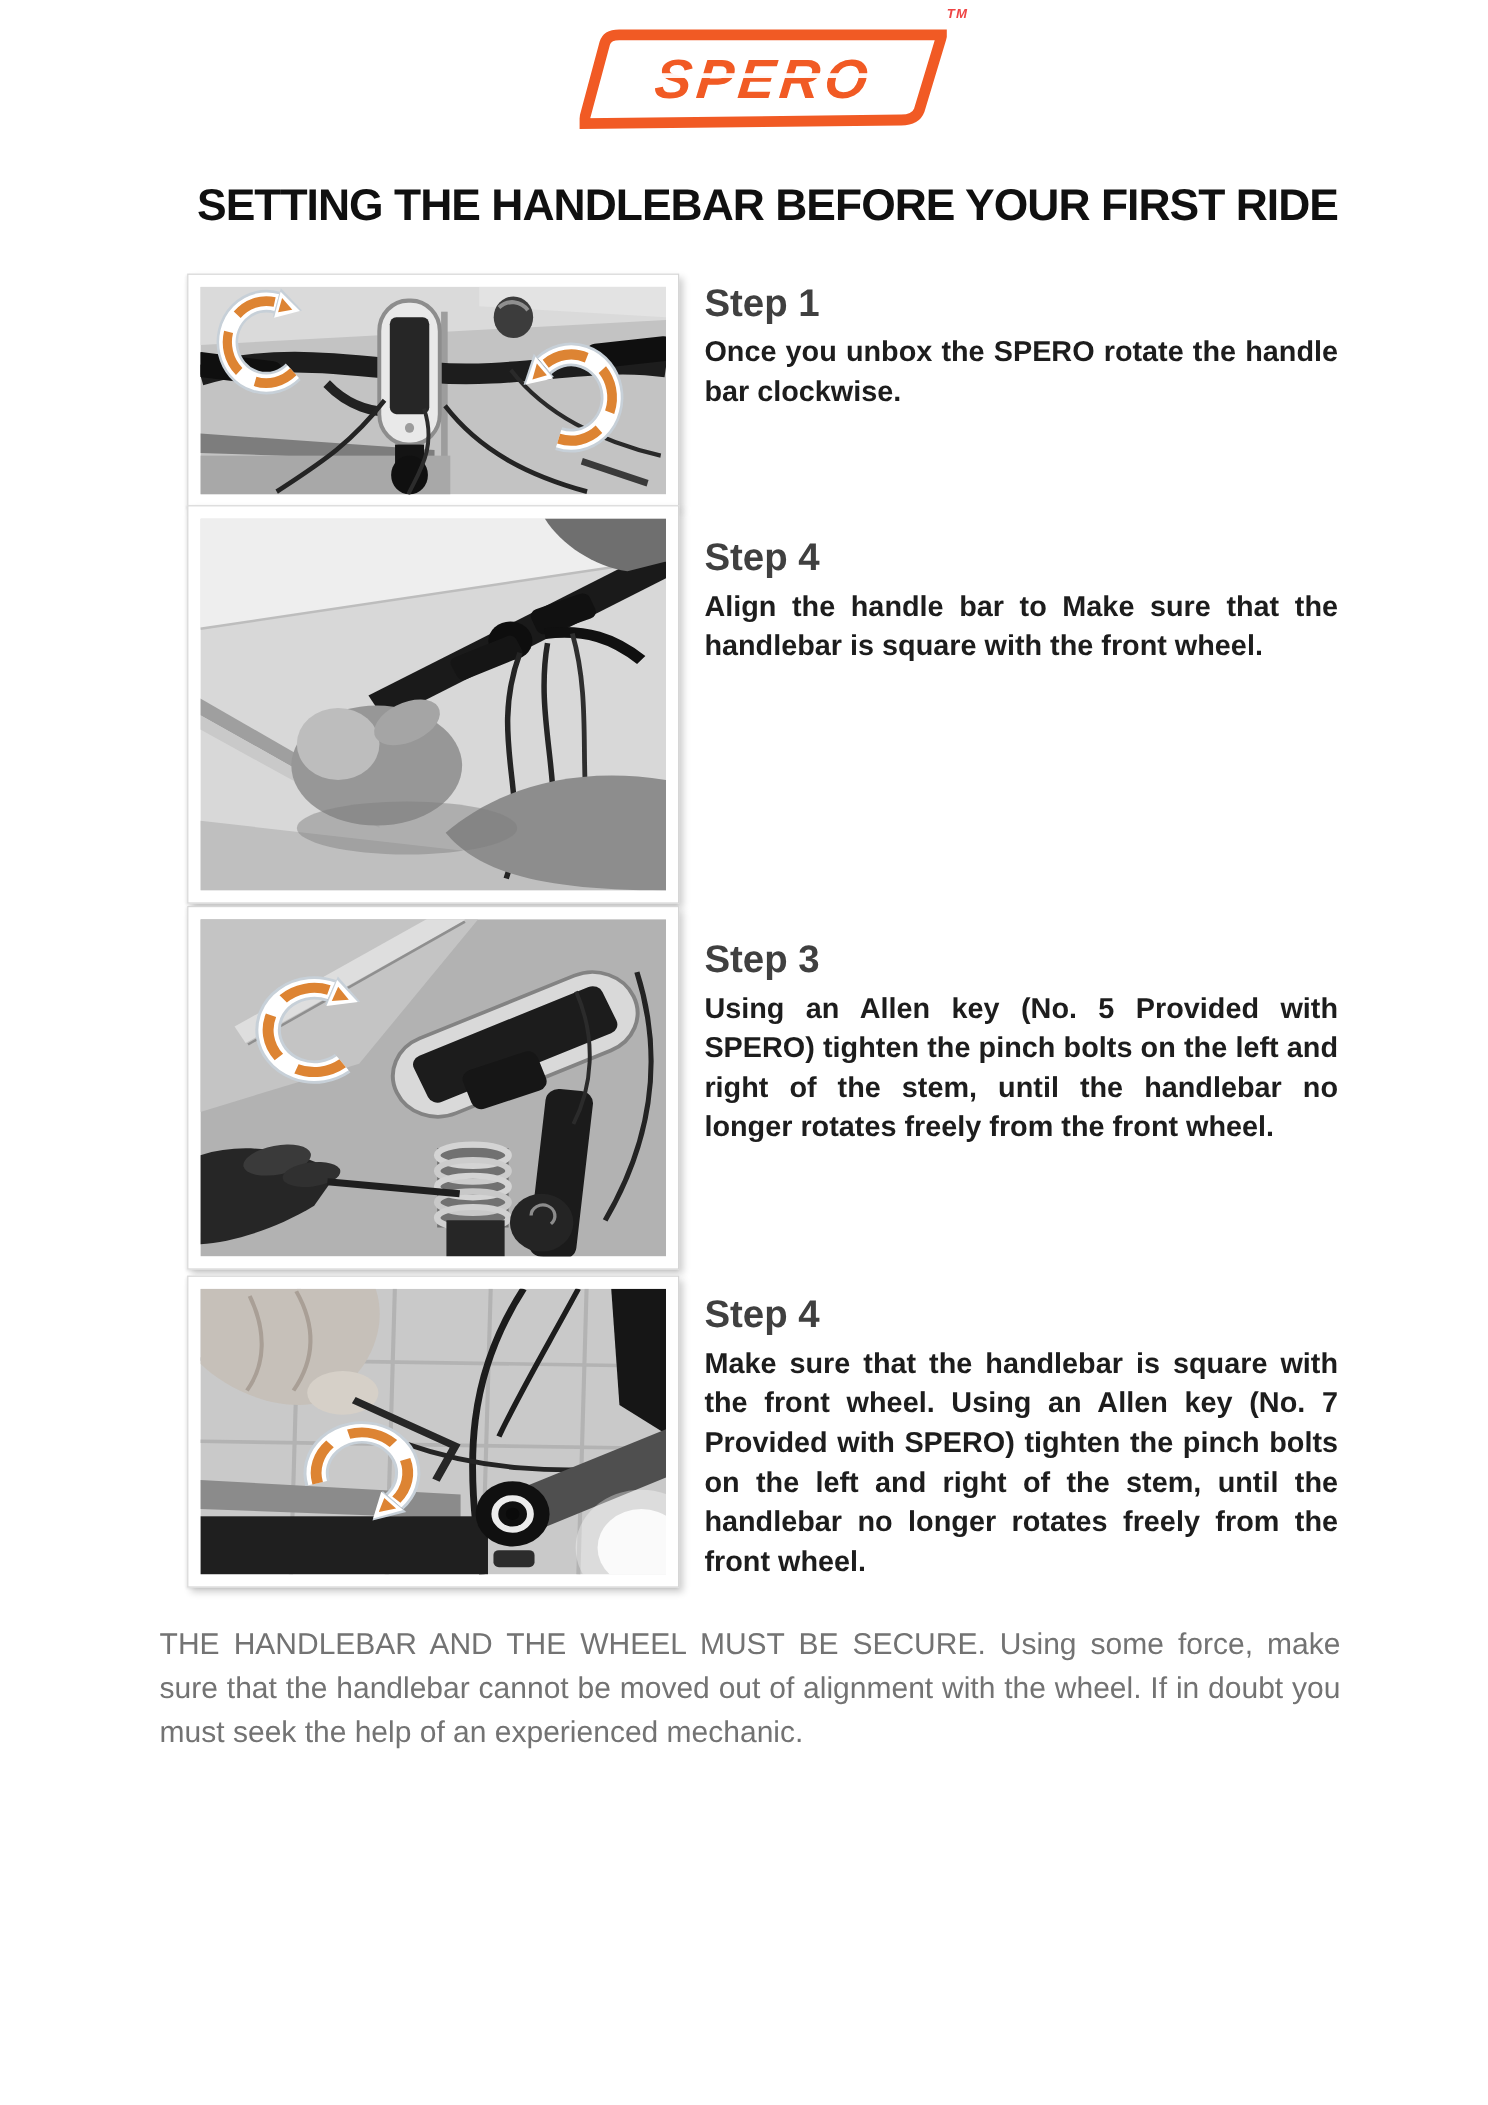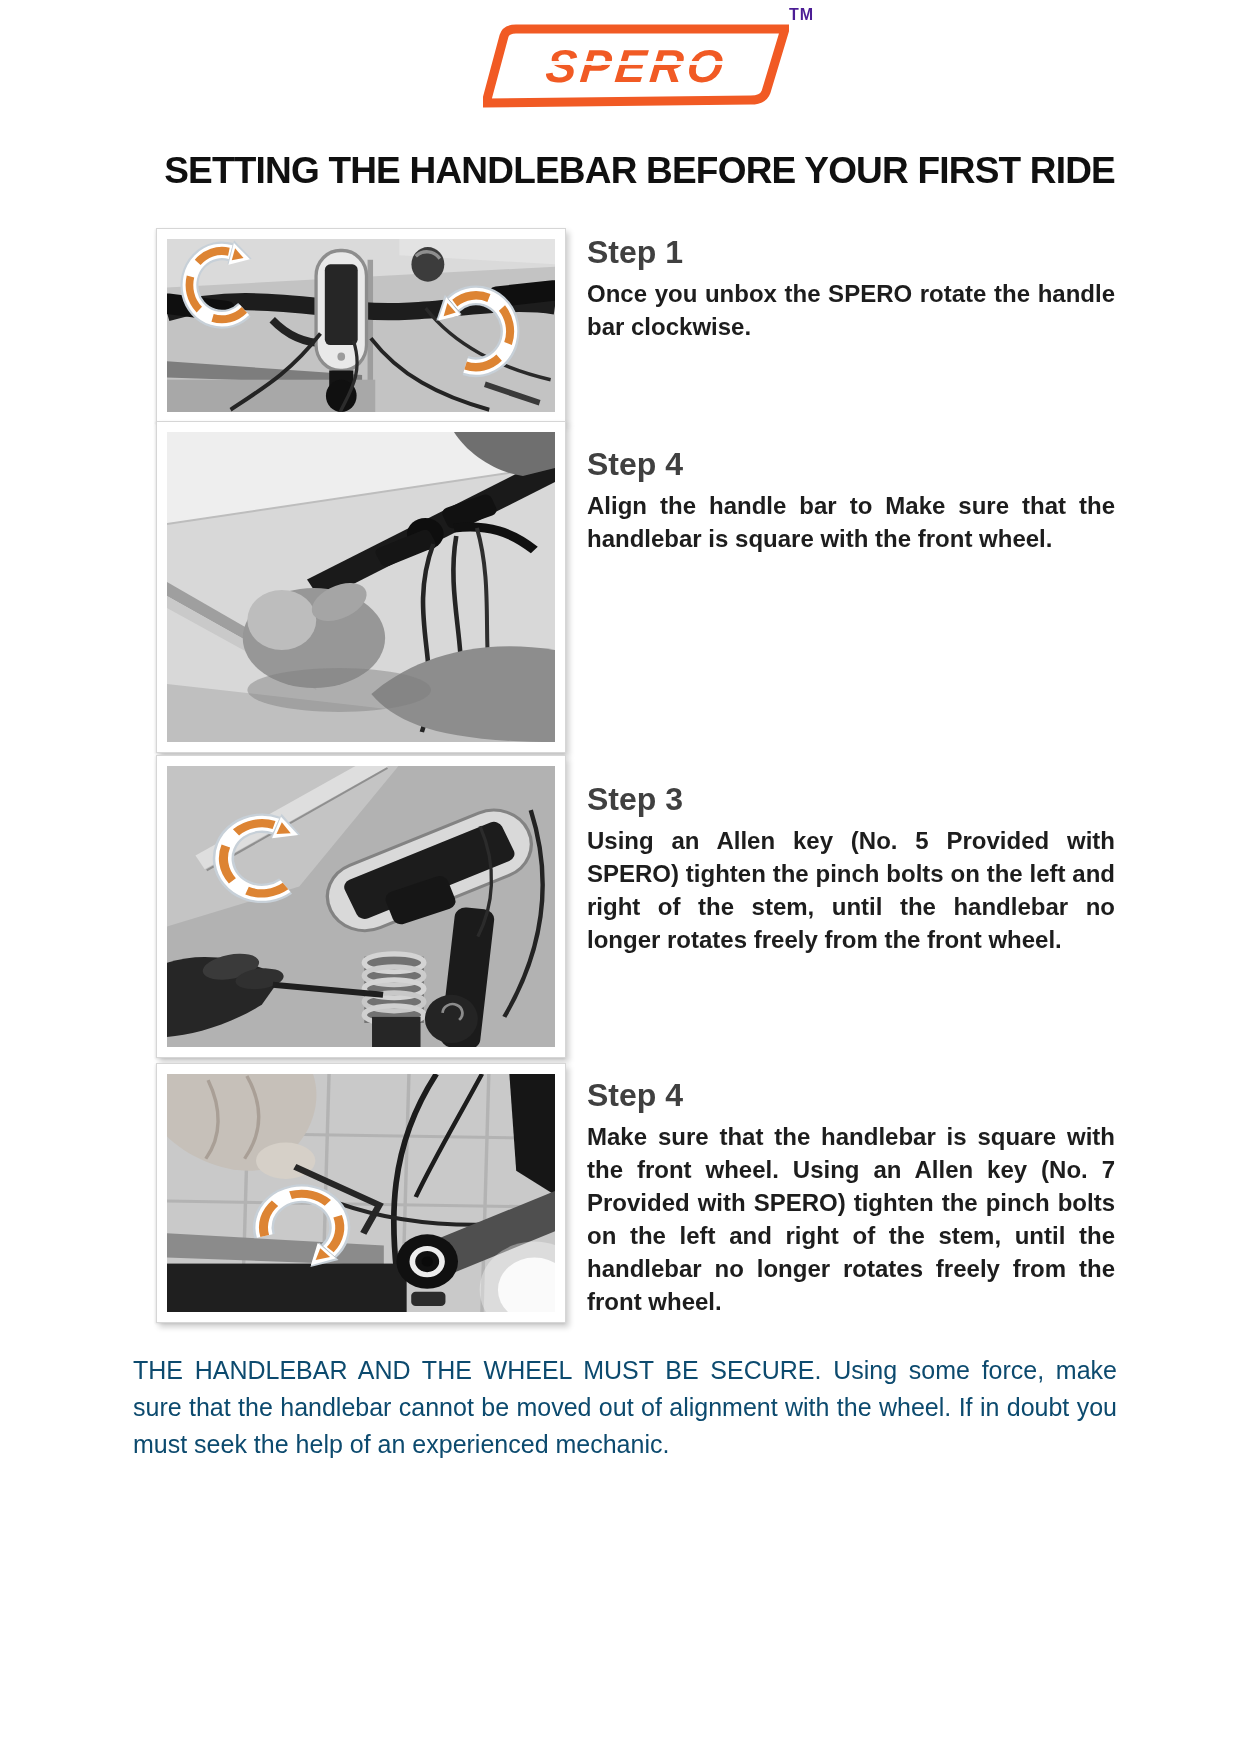--- a/index.html
+++ b/index.html
@@ -2,21 +2,21 @@
 <html><head>
 <meta charset="utf-8">
 <style>
   html,body{margin:0;padding:0;background:#ffffff;}
   .page{
     position:relative; width:1240px; height:1754px; background:#ffffff;
     font-family:"Liberation Sans", sans-serif; color:#1b1b1b; overflow:hidden;
   }
   
   .logo-wrap{position:absolute; left:483px; top:24px; width:306px; height:84px;}
-  .trademark{position:absolute; left:789px; top:6px; font-size:16px; font-weight:600; color:#4c1d95; letter-spacing:1px;}
+  .trademark{position:absolute; left:789px; top:6px; font-size:11px; font-weight:600; color:#ef4444; letter-spacing:1px;font-style:italic;}
   .doc-title{
     position:absolute; left:133px; top:150px; width:982px; text-align:right;
     font-size:37px; font-weight:700; letter-spacing:-0.8px; color:#101010; white-space:nowrap;
   }
   
   .figframe{
     position:absolute; background:#ffffff; padding:10px;
     border:1px solid #d6d6d6;
     box-shadow:3px 4px 6px rgba(0,0,0,0.20), -1px 1px 2px rgba(0,0,0,0.07);
   }
@@ -28,21 +28,21 @@
   
   .step{position:absolute; left:587px; width:528px;}
   .step1{top:234px;} .step2{top:446px;} .step3{top:781px;} .step4{top:1077px;}
   .step-heading{font-size:32px; font-weight:700; margin:0 0 6px 0; color:#404040;}
   .step-body{
     font-size:24px; line-height:33px; margin:0; text-align:justify; color:#1d1d1d;font-weight:bold;
   }
   
   .warning{
     position:absolute; left:133px; top:1352px; width:984px;
-    font-size:25px; line-height:37px; text-align:justify; color:#0c4a6e; margin:0;
+    font-size:25px; line-height:37px; text-align:justify; color:#737373; margin:0;
   }
 </style>
 </head>
 <body>
 
 <div class="page">
 
   <div class="logo-wrap">
     <svg viewBox="0 0 306 84" width="306" height="84">
       <path d="M 3 79 L 21 12 Q 23 5 33 5 L 302 5 L 283 68 Q 280 76 268 76 Z" fill="#ffffff" stroke="#f15a24" stroke-width="9" stroke-linejoin="miter"></path>

